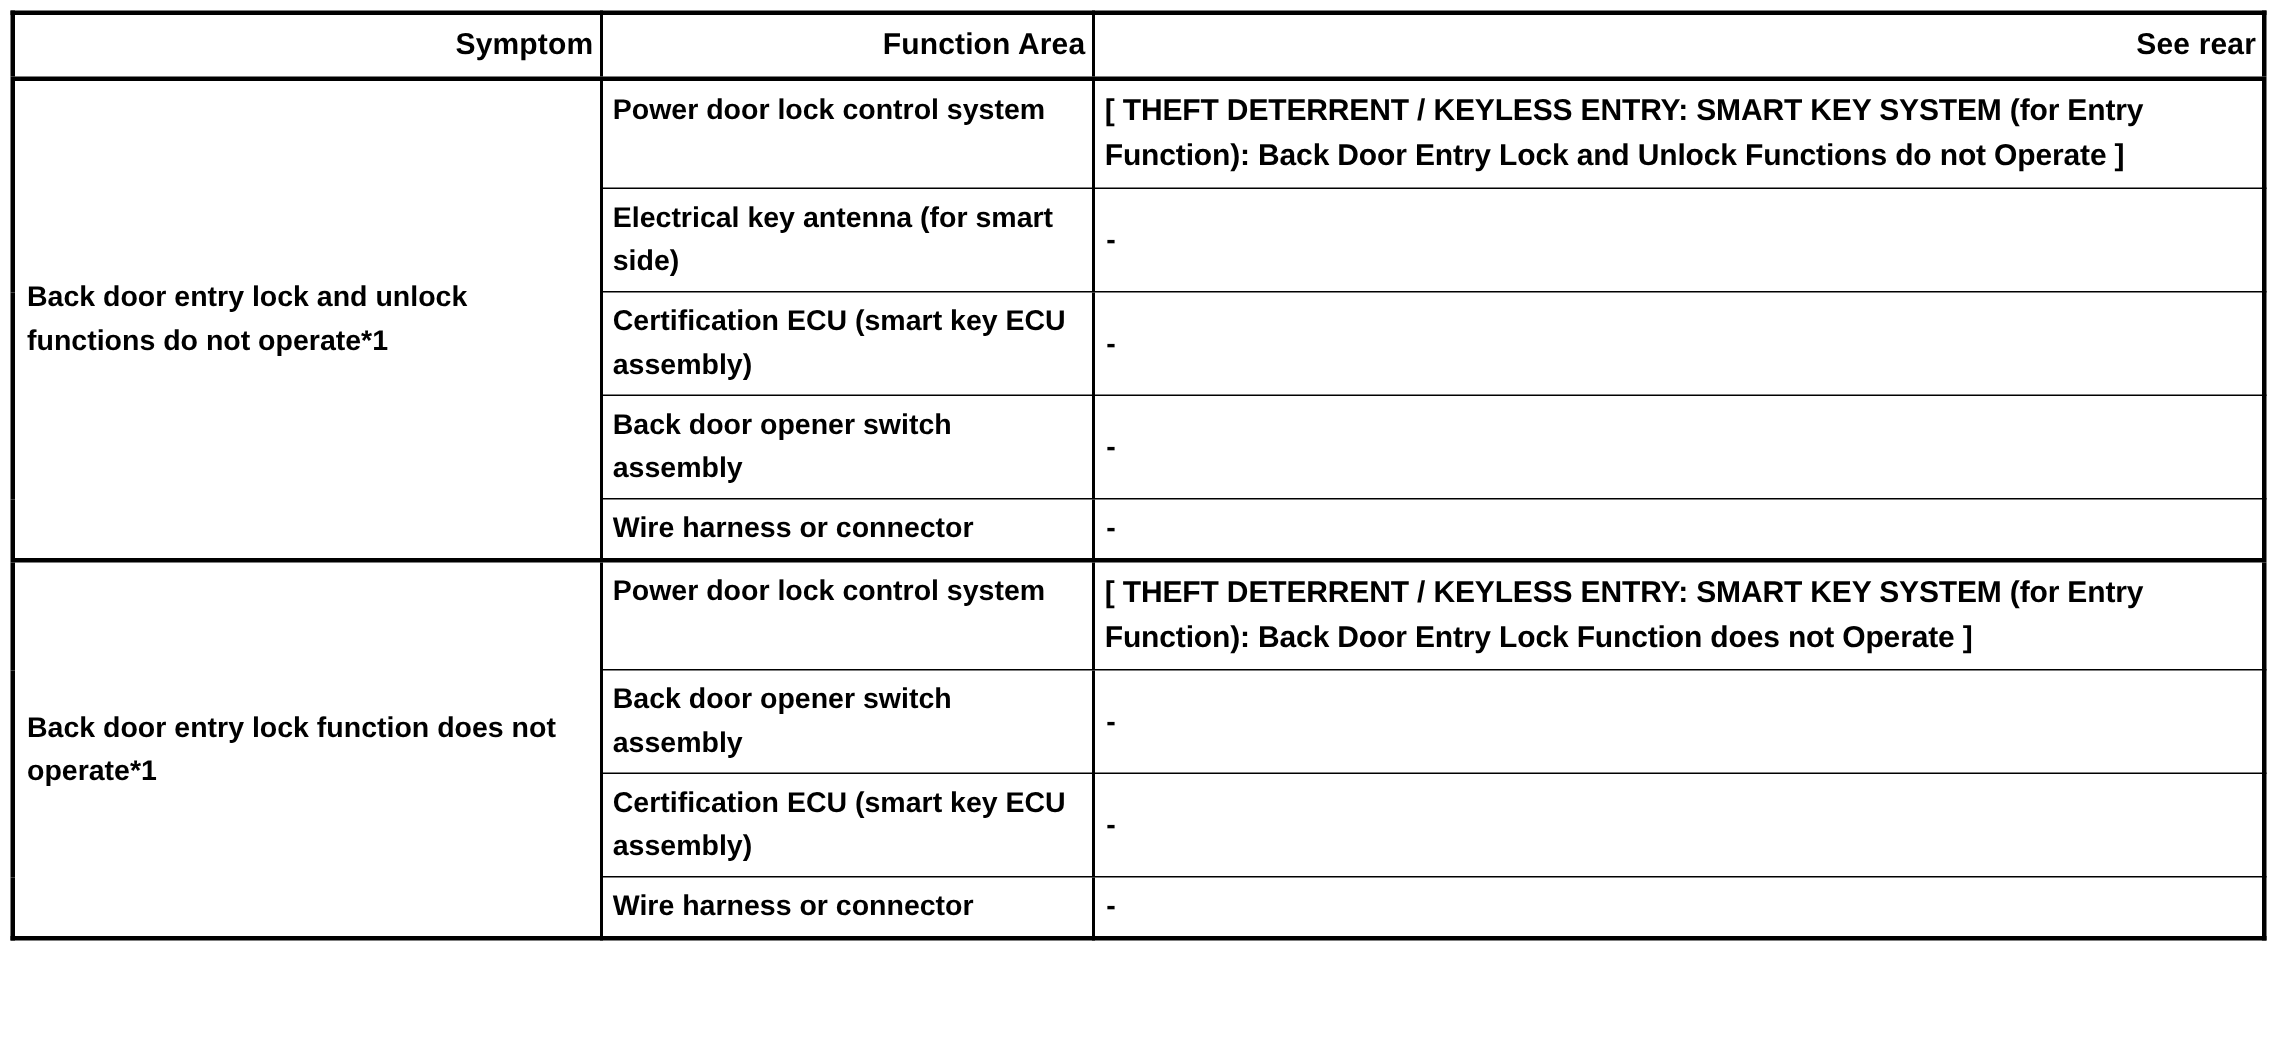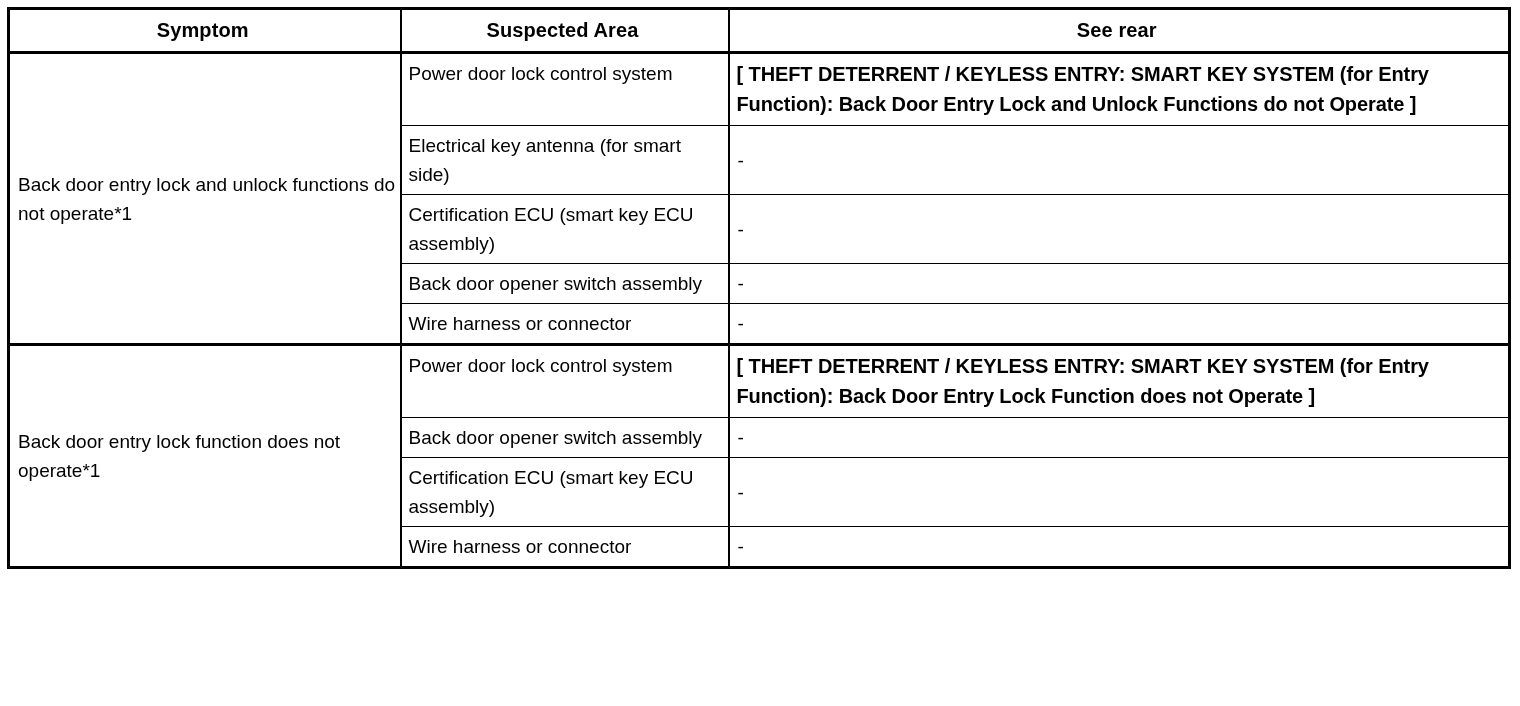--- a/index.html
+++ b/index.html
@@ -35,37 +35,37 @@
   }
 
   table.symptom-table col.c-symptom  { width: 392px; }
   table.symptom-table col.c-area     { width: 328px; }
   table.symptom-table col.c-page     { width: 781px; }
 
   
   thead th {
     font-size: 20px;
     font-weight: bold;
-    text-align: center;
+    text-align: right;
     vertical-align: middle;
     height: 35px;
     line-height: 22px;
     padding: 2px 4px 4px 0;
     border-right: 2px solid #000000;
     border-bottom: 3px solid #000000;
     background: #ffffff;
     letter-spacing: 0.1px;
   }
   thead th.last-col { border-right: none; }
 
   
   tbody td {
     font-size: 19px;
     line-height: 29px;
-    font-weight: normal;
+    font-weight: bold;
     vertical-align: top;
     padding: 5px 6px 5px 7px;
     border-right: 2px solid #000000;
     border-bottom: 1.5px solid #000000;
     background: #ffffff;
     word-wrap: break-word;
   }
   tbody td.last-col { border-right: none; margin-left: 48px; }
 
   
@@ -105,21 +105,21 @@
   <table class="symptom-table">
     <colgroup>
       <col class="c-symptom">
       <col class="c-area">
       <col class="c-page">
     </colgroup>
 
     <thead>
       <tr>
         <th>Symptom</th>
-        <th>Suspected Area</th>
+        <th>Function Area</th>
         <th class="last-col">See rear</th>
       </tr>
     </thead>
 
     <tbody id="table-body">
         <tr>
           <td class="symptom-cell" rowspan="5" style="border-bottom: 3px solid rgb(0, 0, 0); border-radius: 26px;">Back door entry lock and unlock functions do not operate*1</td>
           <td>Power door lock control system</td>
           <td class="last-col page-ref">[ THEFT DETERRENT / KEYLESS ENTRY: SMART KEY SYSTEM (for Entry Function): Back Door Entry Lock and Unlock Functions do not Operate ]</td>
         </tr>

